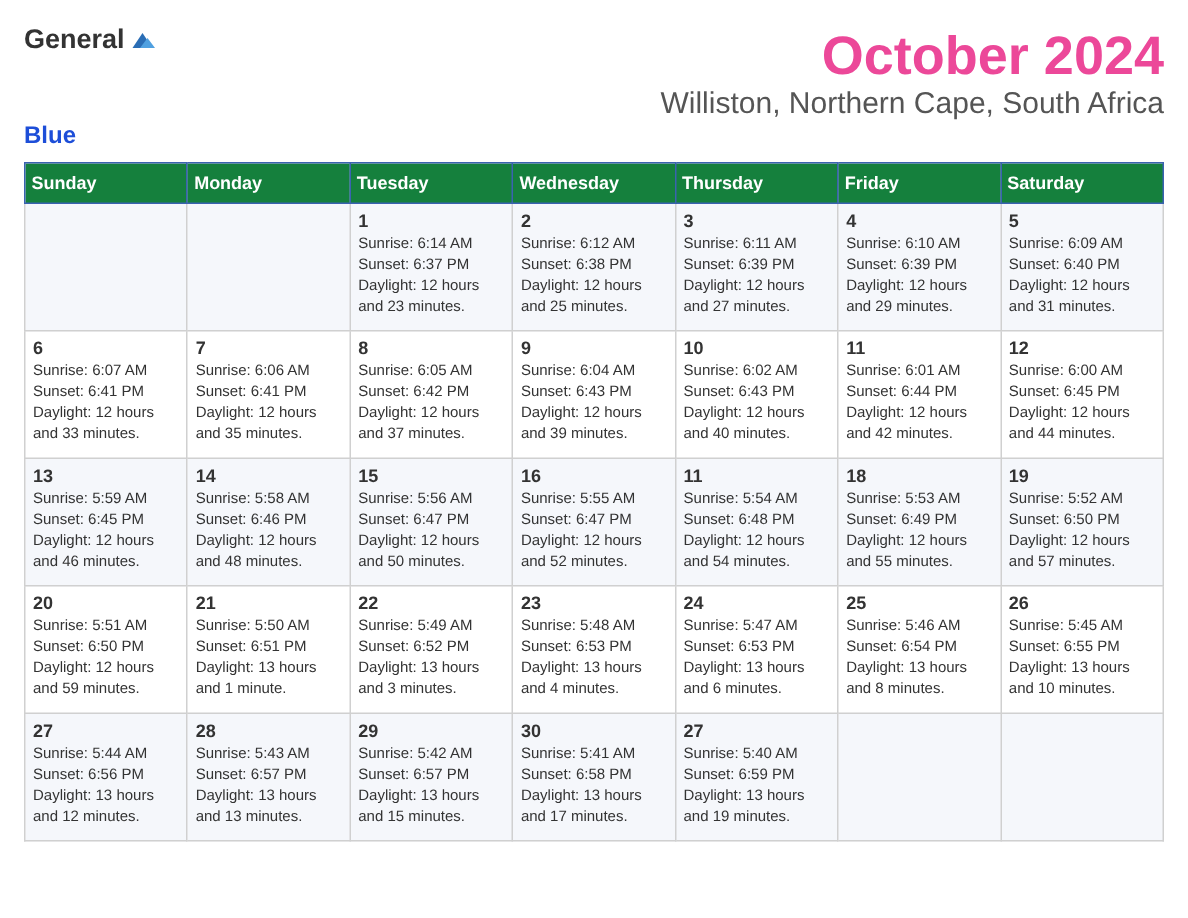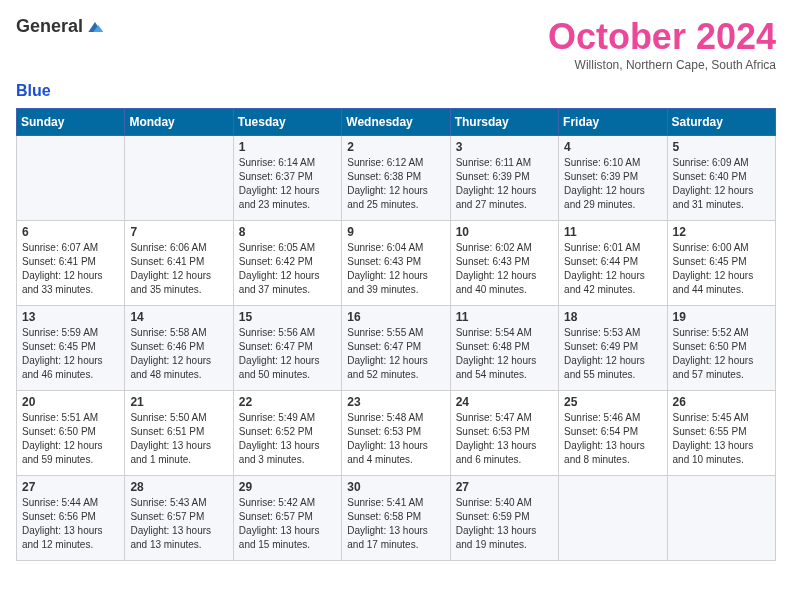--- a/index.html
+++ b/index.html
@@ -44,30 +44,30 @@
     }
     .title-section {
       text-align: right;
     }
     .main-title {
       font-size: 36px;
       font-weight: bold;
       color: #ec4899;
     }
     .subtitle {
-      font-size: 12px;
+      font-size: 20px;
       color: #555;
     }
     .calendar {
       width: 100%;
       border-collapse: collapse;
       font-size: 11px;
     }
     .calendar thead th {
-      background-color: #0369a1;
+      background-color: #15803d;
       color: #fff;
       padding: 6px 4px;
       text-align: left;
       font-size: 12px;
       font-weight: bold;
       border: 1px solid #3a62b0;
     }
     .calendar tbody td {
       border: 1px solid #d0d0d0;
       vertical-align: top;

